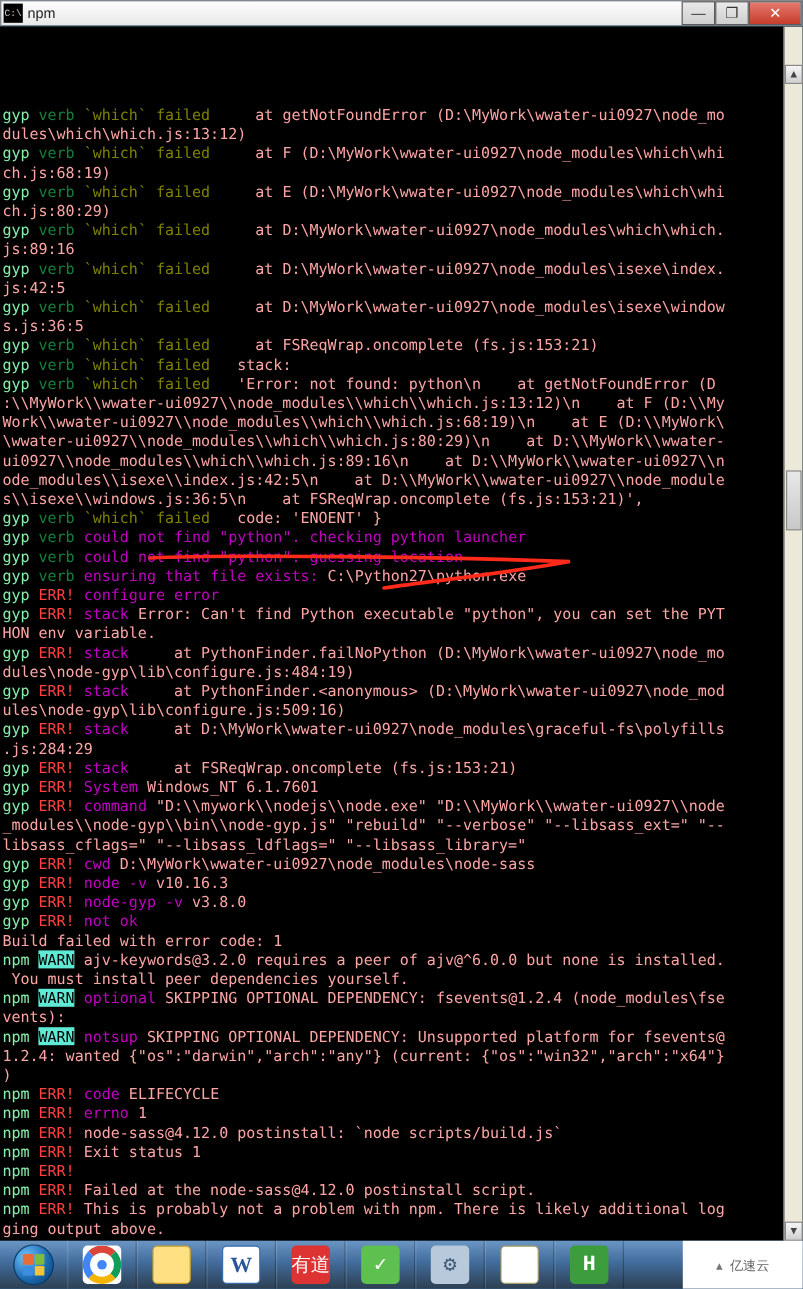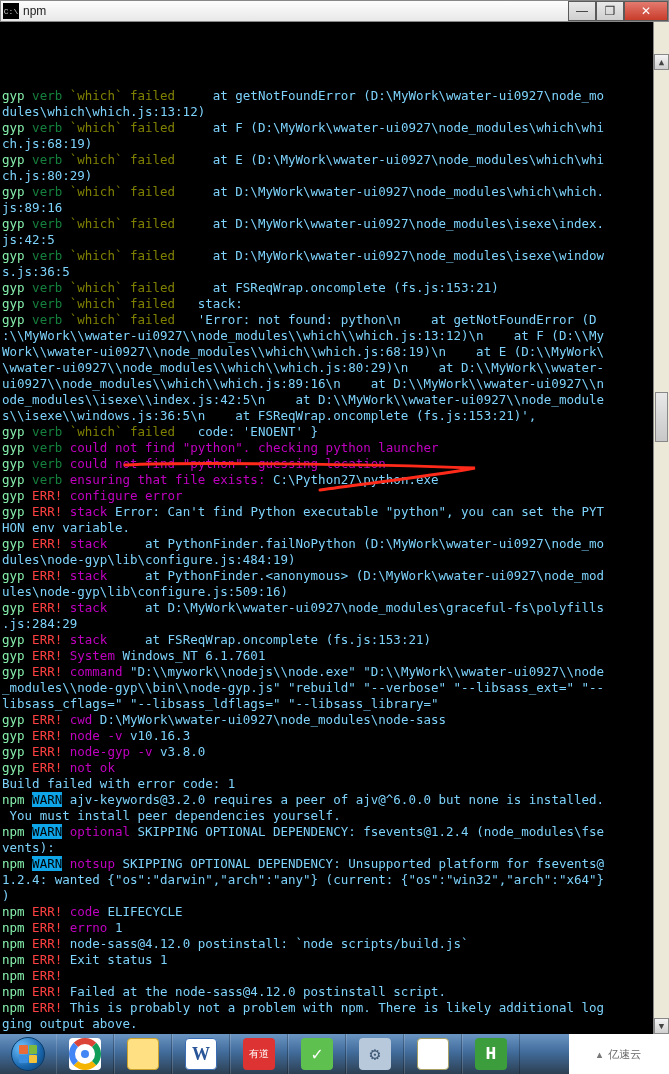--- a/index.html
+++ b/index.html
@@ -40,26 +40,26 @@
   height: 1012px;
   overflow: hidden;
   line-height: 16px;
   white-space: pre;
   font-family: "Consolas","Lucida Console",monospace;
   font-size: 12.5px;
   position: relative;
 }
 .terminal .line { white-space: pre; }
 .c-sil { color:#86efac; }   
-.c-wht { color:#7dd3fc; }
+.c-wht { color:#fca5a5; }
 .c-grn { color:#15803d; }   
 .c-ylw { color:#808000; }   
 .c-mag { color:#c000c0; }   
 .c-red { color:#ff4040; }   
-.c-byl { background:#0ea5e9; color:#000; }
+.c-byl { background:#5eead4; color:#000; }
 .scr { position:absolute; right:0; top:0; width:16px; height:100%; background:#ece9d8; border-left:1px solid #888;}
 .scr .arrow { height:16px; background:linear-gradient(#f5f5f5,#cfcfcf); border:1px solid #888; display:flex; align-items:center; justify-content:center; font-size:9px; color:#444;}
 .scr .thumb { position:absolute; left:1px; right:1px; top:370px; height:50px; background:linear-gradient(#e8e8e8,#c8c8c8); border:1px solid #888;}
 .scr .arrow.btm{ position:absolute; bottom:0; left:0; right:0;}
 
 
 .annot {
   position:absolute;
   pointer-events:none;
 }
@@ -88,21 +88,21 @@
 .tbitem {
   width:58px; border-left:1px solid rgba(255,255,255,.15); border-right:1px solid rgba(0,0,0,.25);
   display:flex; align-items:center; justify-content:center;
 }
 .tbicon { width:32px; height:32px; border-radius:4px; display:flex; align-items:center; justify-content:center; font-size:18px; color:#fff; }
 .chrome{background:#fff; position:relative;}
 .chrome::before{content:""; width:20px;height:20px;border-radius:50%;border:6px solid; border-color:#db4437 #0f9d58 #f4b400 #4285f4; position:absolute;}
 .chrome::after{content:"";width:8px;height:8px;border-radius:50%;background:#4285f4;position:absolute;}
 .explorer{background:#ffe083;border:1px solid #caa22c;}
 .word{background:#fff;border:1px solid #3b6db5;color:#2a5599;font-weight:bold;font-family:Georgia;}
-.youdao{background:#d33; font-size:10px;}
+.youdao{background:#d33; font-size:16px;}
 .wechat{background:#5ec14f;}
 .gear{background:#b7c9db;color:#415a77;}
 .note{background:#fff;border:1px solid #a8a063;}
 .h{background:#3c9d3c;font-weight:bold;}
 .tray{ margin-left:auto; background:#fff; color:#666; width:100px; display:flex; align-items:center; justify-content:center; font-size:11px; font-family:"Microsoft YaHei",sans-serif;}
 .tray .carat{color:#777;margin-right:6px;}
 </style>
 </head>
 <body>
 

